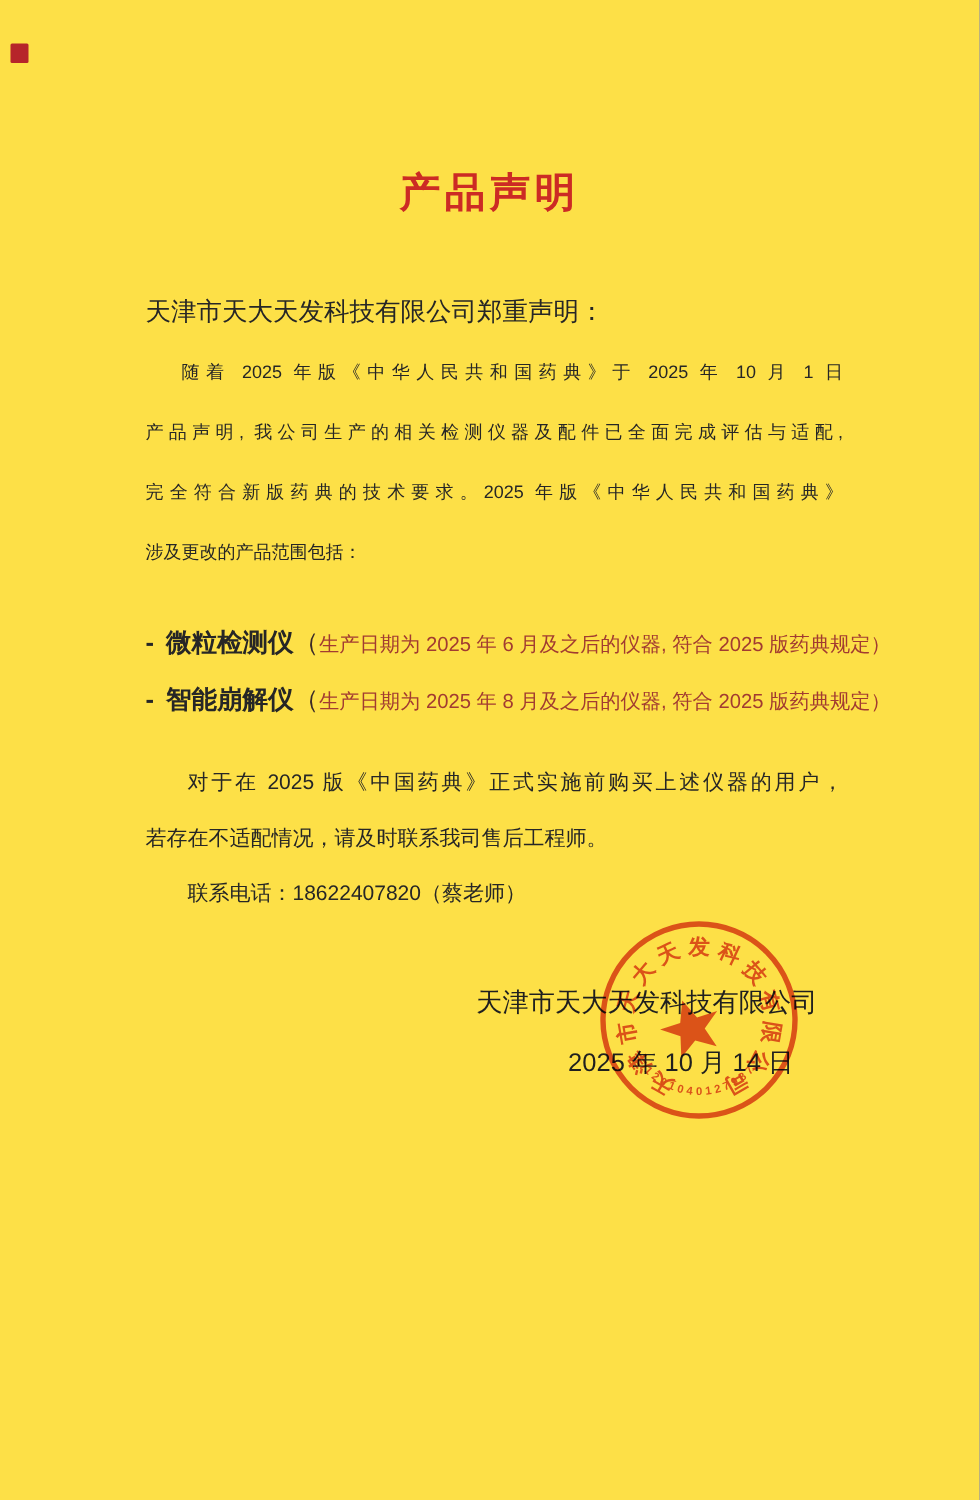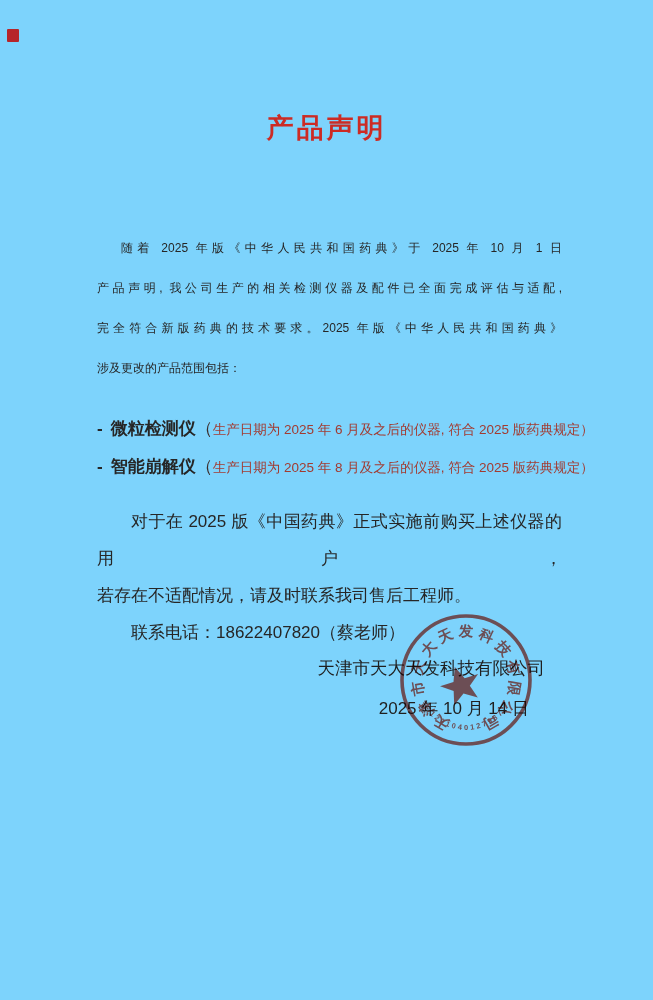--- a/index.html
+++ b/index.html
@@ -1,38 +1,38 @@
 <!DOCTYPE html>
 <html><head>
 <meta charset="utf-8">
 <style>
   html,body{margin:0;padding:0;background:#888;}
   .page{
     position:relative;
     width:653px;height:1000px;
-    background:#7dd3fc;
+    background:#fde047;
     font-family:"Liberation Sans","DejaVu Sans",sans-serif;
     color:#262626;
     overflow:hidden;
     margin:0 auto;
   }
   .corner-mark{
     position:absolute;left:7px;top:29px;width:12px;height:13px;
     background:#b6252a;border-radius:1px;
   }
   .doc-title{
     position:absolute;top:110px;left:0;width:100%;
     text-align:center;
     font-size:27px;font-weight:700;letter-spacing:3px;
     color:#cc2b24;
   }
   .content{position:absolute;left:97px;width:465px;}
   .opening{top:195px;font-size:17px;line-height:26px;}
   .para1{top:228px;font-size:12px;line-height:40px;}
-  .para2{top:503px;font-size:17px;line-height:37px;}
+  .para2{top:503px;font-size:14px;line-height:37px;}
   .line{white-space:nowrap;}
   .j{white-space:normal;text-align:justify;text-align-last:justify;}
   .ind{text-indent:2em;}
   .products{top:410px;font-size:17px;line-height:37px;}
   .product-row{white-space:nowrap;}
   .product-bullet{font-weight:700;margin-right:8px;}
   .product-name{font-weight:700;}
   .product-paren{font-weight:400;color:#3a2a28;}
   .product-note{font-size:13.5px;color:#a23b31;margin-top:38px;}
   .sig-company{
@@ -53,20 +53,21 @@
 </style>
 </head>
 <body>
 
 <div class="page">
 
   <div class="corner-mark"></div>
 
   <div class="doc-title">产品声明</div>
 
+  <div class="content opening line">天津市天大天发科技有限公司郑重声明：</div>
 
   <div class="content para1">
     <div class="line j ind">随着 2025 年版《中华人民共和国药典》于 2025 年 10 月 1 日</div>
     <div class="line j">产品声明, 我公司生产的相关检测仪器及配件已全面完成评估与适配,</div>
     <div class="line j">完全符合新版药典的技术要求。2025 年版《中华人民共和国药典》</div>
     <div class="line">涉及更改的产品范围包括：</div>
   </div>
 
   <div class="content products">
     <div class="product-row">

